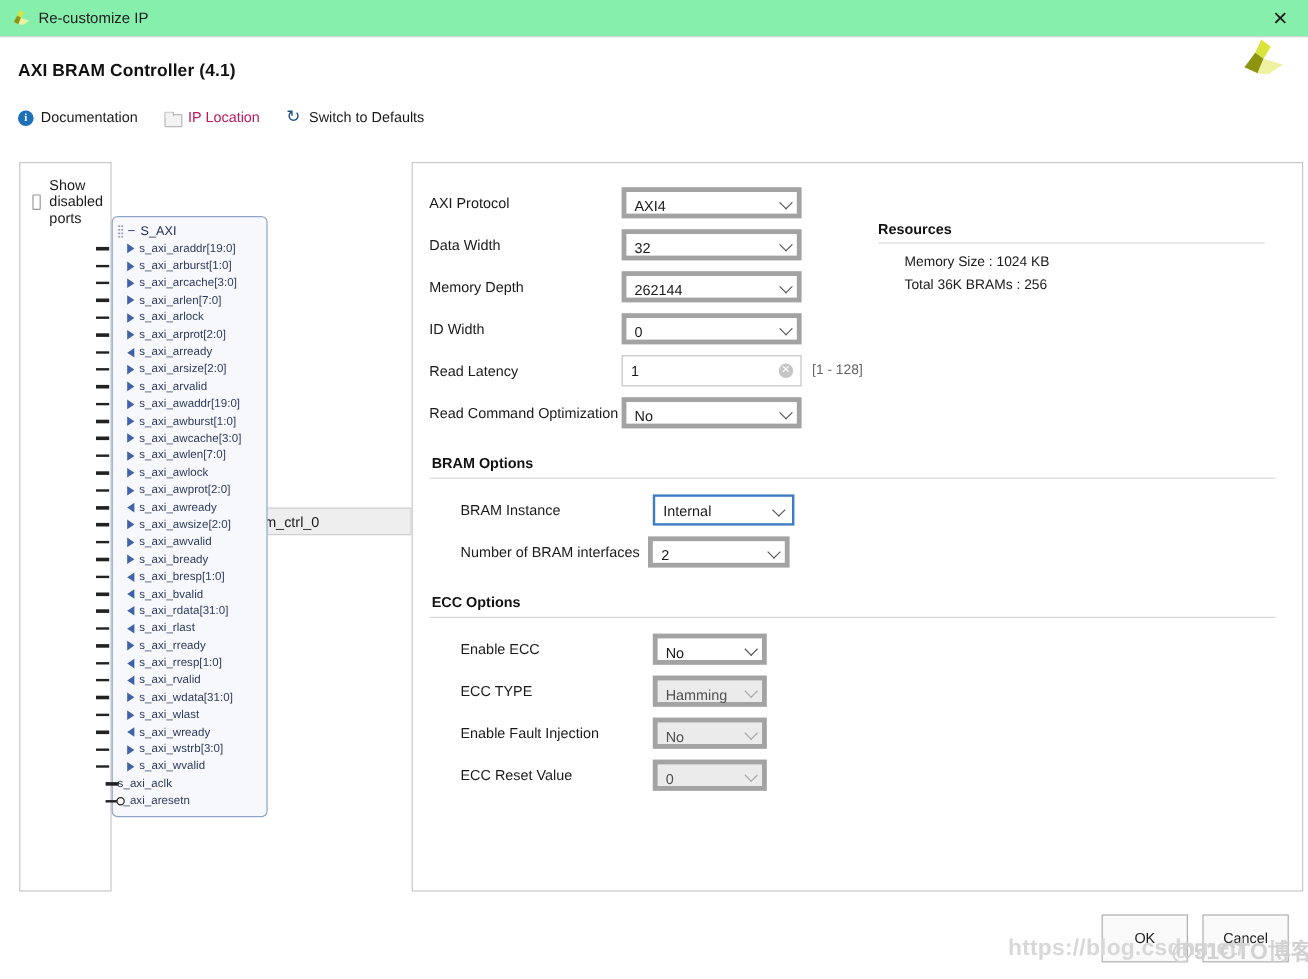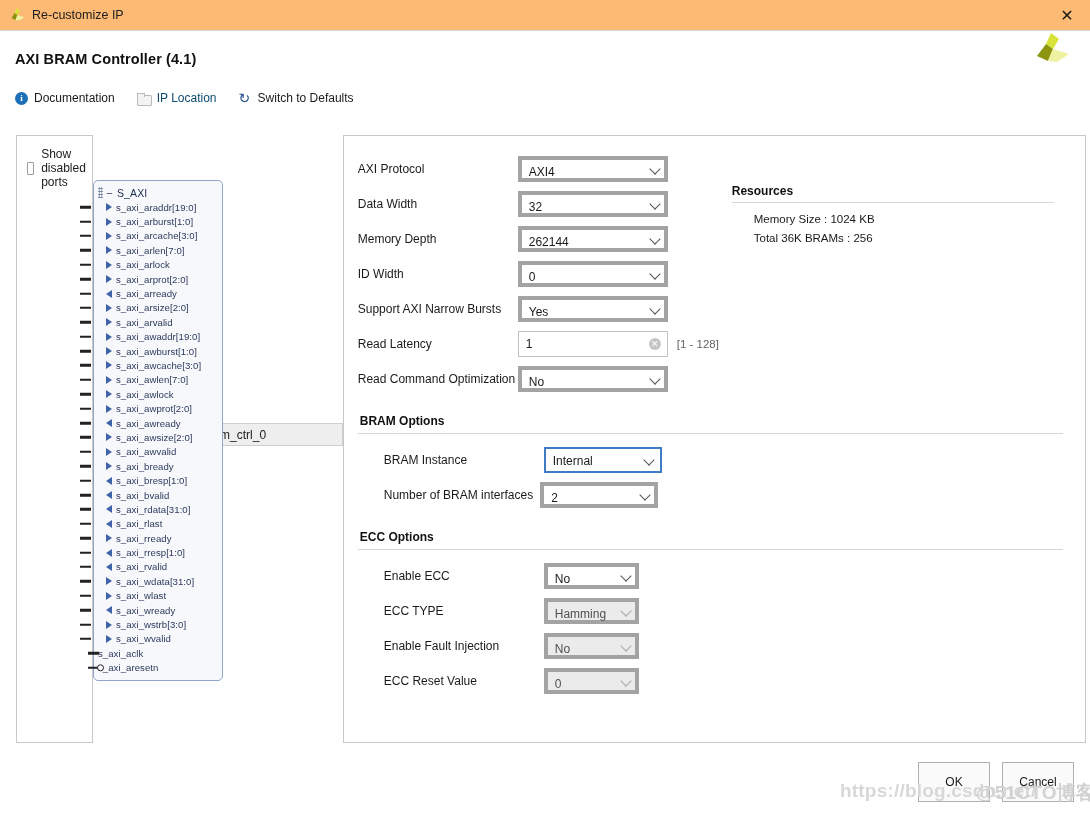--- a/index.html
+++ b/index.html
@@ -10,21 +10,21 @@
     font-family:"Liberation Sans", sans-serif;
     font-size:12px;
     color:#1a1a1a;
     overflow:hidden;
     position:relative;
   }
 
   
   .titlebar {
     height:31px; width:100%;
-    background:#fdba74;
+    background:#86efac;
     border-bottom:1px solid #d4d4d4;
     display:flex; align-items:center;
     position:relative;
     text-align:center;
   }
   .tb-logo { margin-left:9px; width:17px; height:17px; position:relative; }
   .tb-title { margin-left:6px; font-size:12.5px; color:#202020; }
   .tb-close {
     position:absolute; right:0; top:0;
     width:46px; height:30px;
@@ -34,21 +34,21 @@
   }
 
   
   .header { padding:20px 0 0 15px; position:relative; height:104px; }
   .header h1 { margin:0; font-size:14.5px; font-weight:bold; color:#111; letter-spacing:0.1px; }
   .xlogo { position:absolute; right:18px; top:-2px; width:40px; height:40px; }
 
   .linkbar { display:flex; align-items:center; gap:0; margin-top:24px; }
   .lnk { display:flex; align-items:center; gap:6px; margin-right:22px; cursor:pointer; }
   .lnk span.txt { font-size:12px; color:#1a1a1a; }
-  .lnk.disabled span.txt { color:#0c4a6e; }
+  .lnk.disabled span.txt { color:#be185d; }
 
   .ico-info {
     width:13px; height:13px; border-radius:50%;
     background:#1d6fb8; color:#fff; font-size:9px; font-weight:bold;
     display:flex; align-items:center; justify-content:center;
     font-family:"Liberation Serif", serif;
   }
   .ico-folder { width:14px; height:11px; position:relative; }
   .ico-folder:before {
     content:""; position:absolute; left:0; top:2px; width:13px; height:9px;
@@ -454,26 +454,20 @@
             <div class="selwrap">
               <div class="fakesel w150">262144</div>
             </div>
           </div>
           <div class="frow">
             <span class="flabel">ID Width</span>
             <div class="selwrap">
               <div class="fakesel w150">0</div>
             </div>
           </div>
-          <div class="frow">
-            <span class="flabel">Support AXI Narrow Bursts</span>
-            <div class="selwrap">
-              <div class="fakesel w150">Yes</div>
-            </div>
-          </div>
         </div>
 
       <div class="frow">
         <span class="flabel">Read Latency</span>
         <div class="tfwrap">
           <input class="textfield" type="text" value="1" style="">
           <div class="clear-ico">✕</div>
         </div>
         <span class="hint">[1 - 128]</span>
       </div>

